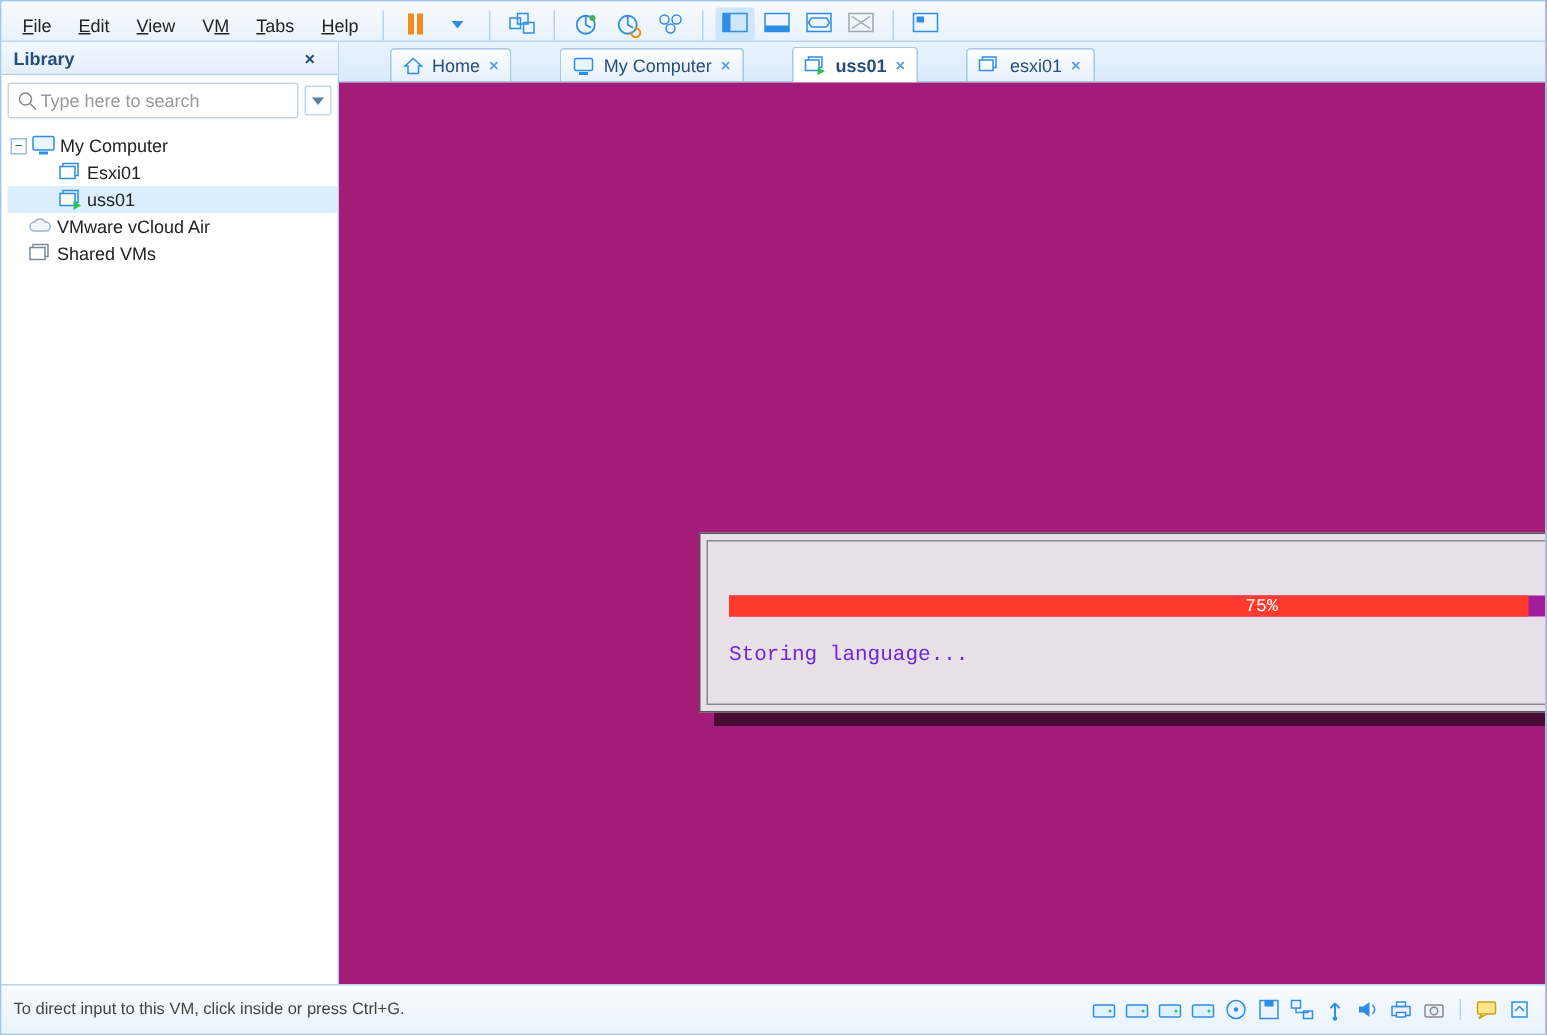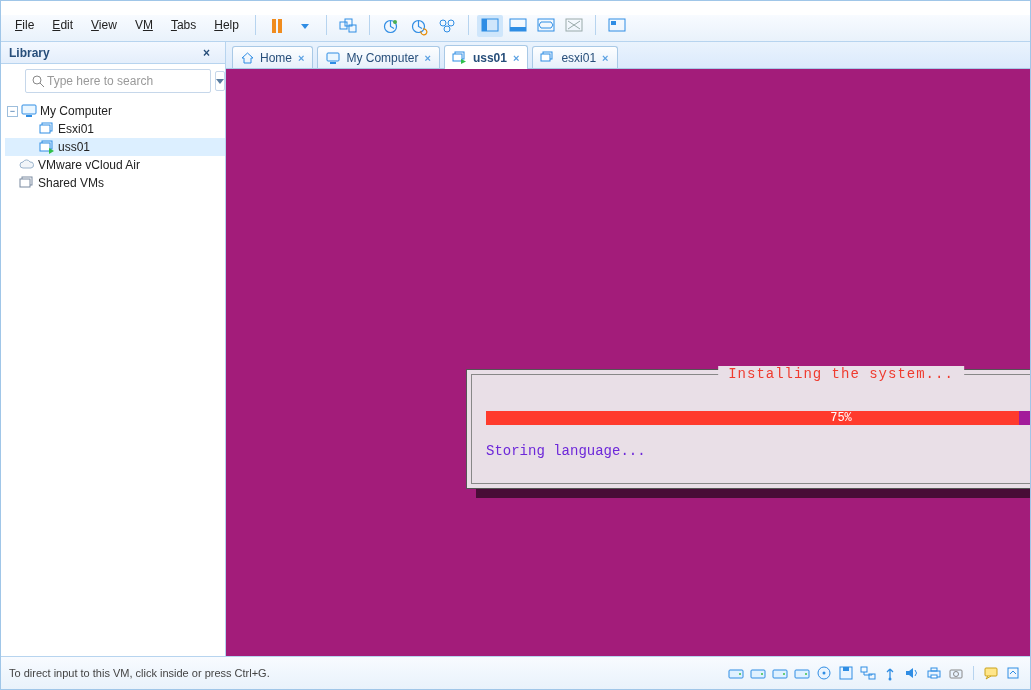--- a/index.html
+++ b/index.html
@@ -1,48 +1,48 @@
 <!DOCTYPE html>
 <html><head>
 <meta charset="utf-8">
 <style>
   * { box-sizing: border-box; }
   html, body { margin:0; padding:0; font-family: "Segoe UI", Tahoma, sans-serif; font-size:12px; color:#222; }
   body { width:1031px; height:690px; overflow:hidden; background:#fff; border:1px solid #a0c6e8; display:flex; flex-direction:column; }
 
   
-  .menubar { height:27px; display:flex; align-items:flex-start; background:linear-gradient(#f8fbff,#e9f2fb); border-bottom:1px solid #b7d4ef; padding:0 6px; gap:2px;margin-top:14px;}
+  .menubar { height:27px; display:flex; align-items:flex-end; background:linear-gradient(#f8fbff,#e9f2fb); border-bottom:1px solid #b7d4ef; padding:0 6px; gap:2px;}
   .menu { padding:3px 8px; cursor:default; }
   .menu u { text-decoration:underline; }
   .sep { width:1px; height:20px; background:#b7d4ef; margin:0 6px; }
   .tb-btn { width:26px; height:22px; display:flex; align-items:center; justify-content:center; border-radius:2px; }
   svg { display:block; overflow:visible; }
 
   
   .main-row { flex:1; display:flex; min-height:0; }
   .sidebar { width:225px; border-right:1px solid #b7d4ef; display:flex; flex-direction:column; background:#fff;}
   .sb-header { height:22px; display:flex; align-items:center; justify-content:space-between; padding:0 8px; background:linear-gradient(#f3f8ff,#e4eefb); border-bottom:1px solid #b7d4ef; font-size:12px; color:#274e7a; font-weight:600;}
   .sb-close { width:14px;height:14px; font-weight:bold; color:#274e7a; cursor:default;}
-  .sb-search-row { padding:5px 4px; display:flex; align-items:center; gap:4px;margin-left:20px;}
+  .sb-search-row { padding:5px 4px; display:flex; align-items:center; gap:4px;}
   .sb-search { flex:1; display:flex; align-items:center; border:1px solid #c6d7ea; border-radius:2px; padding:3px 6px; background:#fff;}
   .sb-search input { border:none; outline:none; flex:1; font-size:12px; color:#888; background:transparent;}
   .sb-search input::placeholder { color:#999; }
   .sb-drop { width:18px;height:20px; border:1px solid #c6d7ea; border-radius:2px; display:flex;align-items:center;justify-content:center;}
   .tree { flex:1; padding:4px 0 4px 4px; overflow:auto; }
   .tree-row { display:flex; align-items:center; height:18px; padding:1px 0; white-space:nowrap;}
   .tree-row.sel { background:#dcefff; }
   .ind { display:inline-block; }
   .twist { width:11px;height:11px; border:1px solid #9dbedc; background:#fff; display:flex;align-items:center;justify-content:center; font-size:9px; line-height:9px; color:#1e5c9b; margin-right:3px; cursor:default;}
   .t-icon { width:16px;height:16px; display:flex;align-items:center;justify-content:center; margin-right:3px;}
   .t-label { font-size:12px; }
 
   
   .content { flex:1; display:flex; flex-direction:column; min-width:0;}
   .tabbar { height:27px; display:flex; align-items:flex-end; background:linear-gradient(#eaf3fd,#dbeafc); border-bottom:1px solid #a9c9e6; padding:0 6px; gap:4px;}
-  .tab { display:flex; align-items:center; height:22px; padding:0 8px; border:1px solid #a9c9e6; border-bottom:none; border-radius:3px 3px 0 0; background:linear-gradient(#fdfeff,#e6f0fb); gap:6px; font-size:12px; color:#274e7a;}
+  .tab { display:flex; align-items:center; height:22px; padding:0 8px; border:1px solid #a9c9e6; border-bottom:none; border-radius:3px 3px 0 0; background:linear-gradient(#fdfeff,#e6f0fb); gap:6px; font-size:12px; color:#274e7a;margin-left:28px;}
   .tab.active { background:#fff; font-weight:bold; height:24px; position:relative; top:1px;}
   .tab .x { color:#5aa0e2; font-weight:bold; font-size:11px; }
   .vm-view { flex:1; background:#a31c7a; position:relative; overflow:hidden; }
 
   
   .installer-shadow { position:absolute; left:250px; top:309px; width:750px; height:120px; background:rgba(0,0,0,0.55);}
   .installer-frame  { position:absolute; left:240px; top:300px; width:750px; height:120px; background:#e9dfe7; border:1px solid #555;}
   .installer-inner  { position:absolute; inset:4px; border:1px solid #888;}
   .installer-title  { position:absolute; top:-9px; left:50%; transform:translateX(-50%); background:#e9dfe7; padding:0 10px; font-family:"Courier New",monospace; font-size:14px; color:#ef3b2f; letter-spacing:1px; white-space:nowrap;}
   .progress-outer   { position:absolute; left:14px; right:14px; top:36px; height:14px; background:#a31c9b;}
@@ -255,21 +255,20 @@
             <rect x="0" y="2" width="9" height="7" fill="#fff" stroke="#2f8de4"></rect>
           </svg>
         <span>esxi01</span>
         <span class="x">×</span>
       </div>
     </div>
     <div class="vm-view" style="background: rgb(163, 28, 122);">
       <div class="installer-shadow"></div>
       <div class="installer-frame">
         <div class="installer-inner">
-          <div class="installer-title">Installing the system...</div>
           <div class="progress-outer" style="background: rgb(163, 28, 155);">
             <div class="progress-inner" id="progress-fill" style="width: 75%; background: rgb(255, 59, 45);"></div>
             <div class="progress-label">75%</div>
           </div>
           <div class="install-status">Storing language...</div>
         </div>
       </div>
     </div>
   </div>
 </div>

